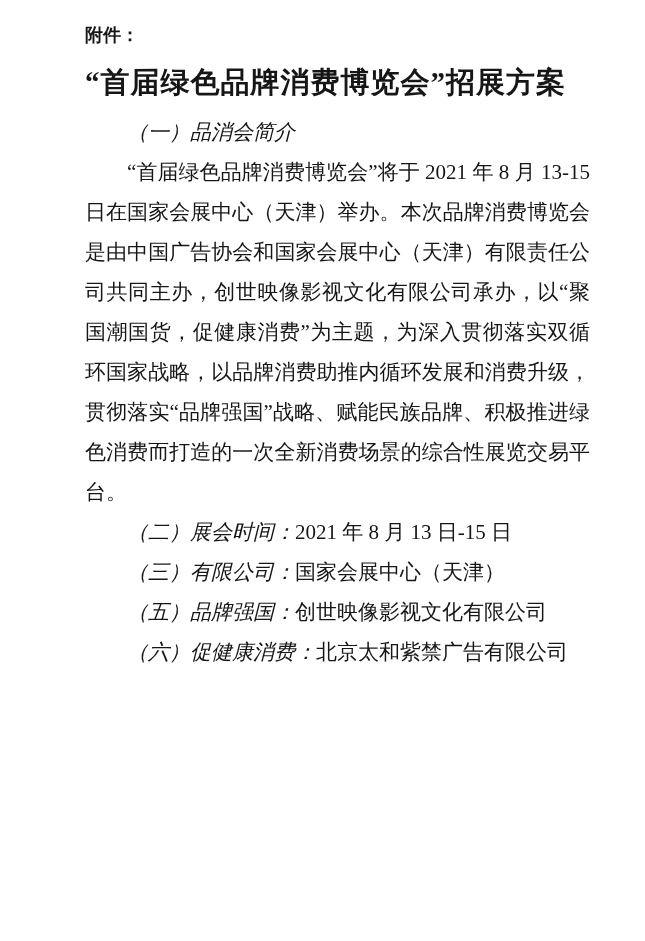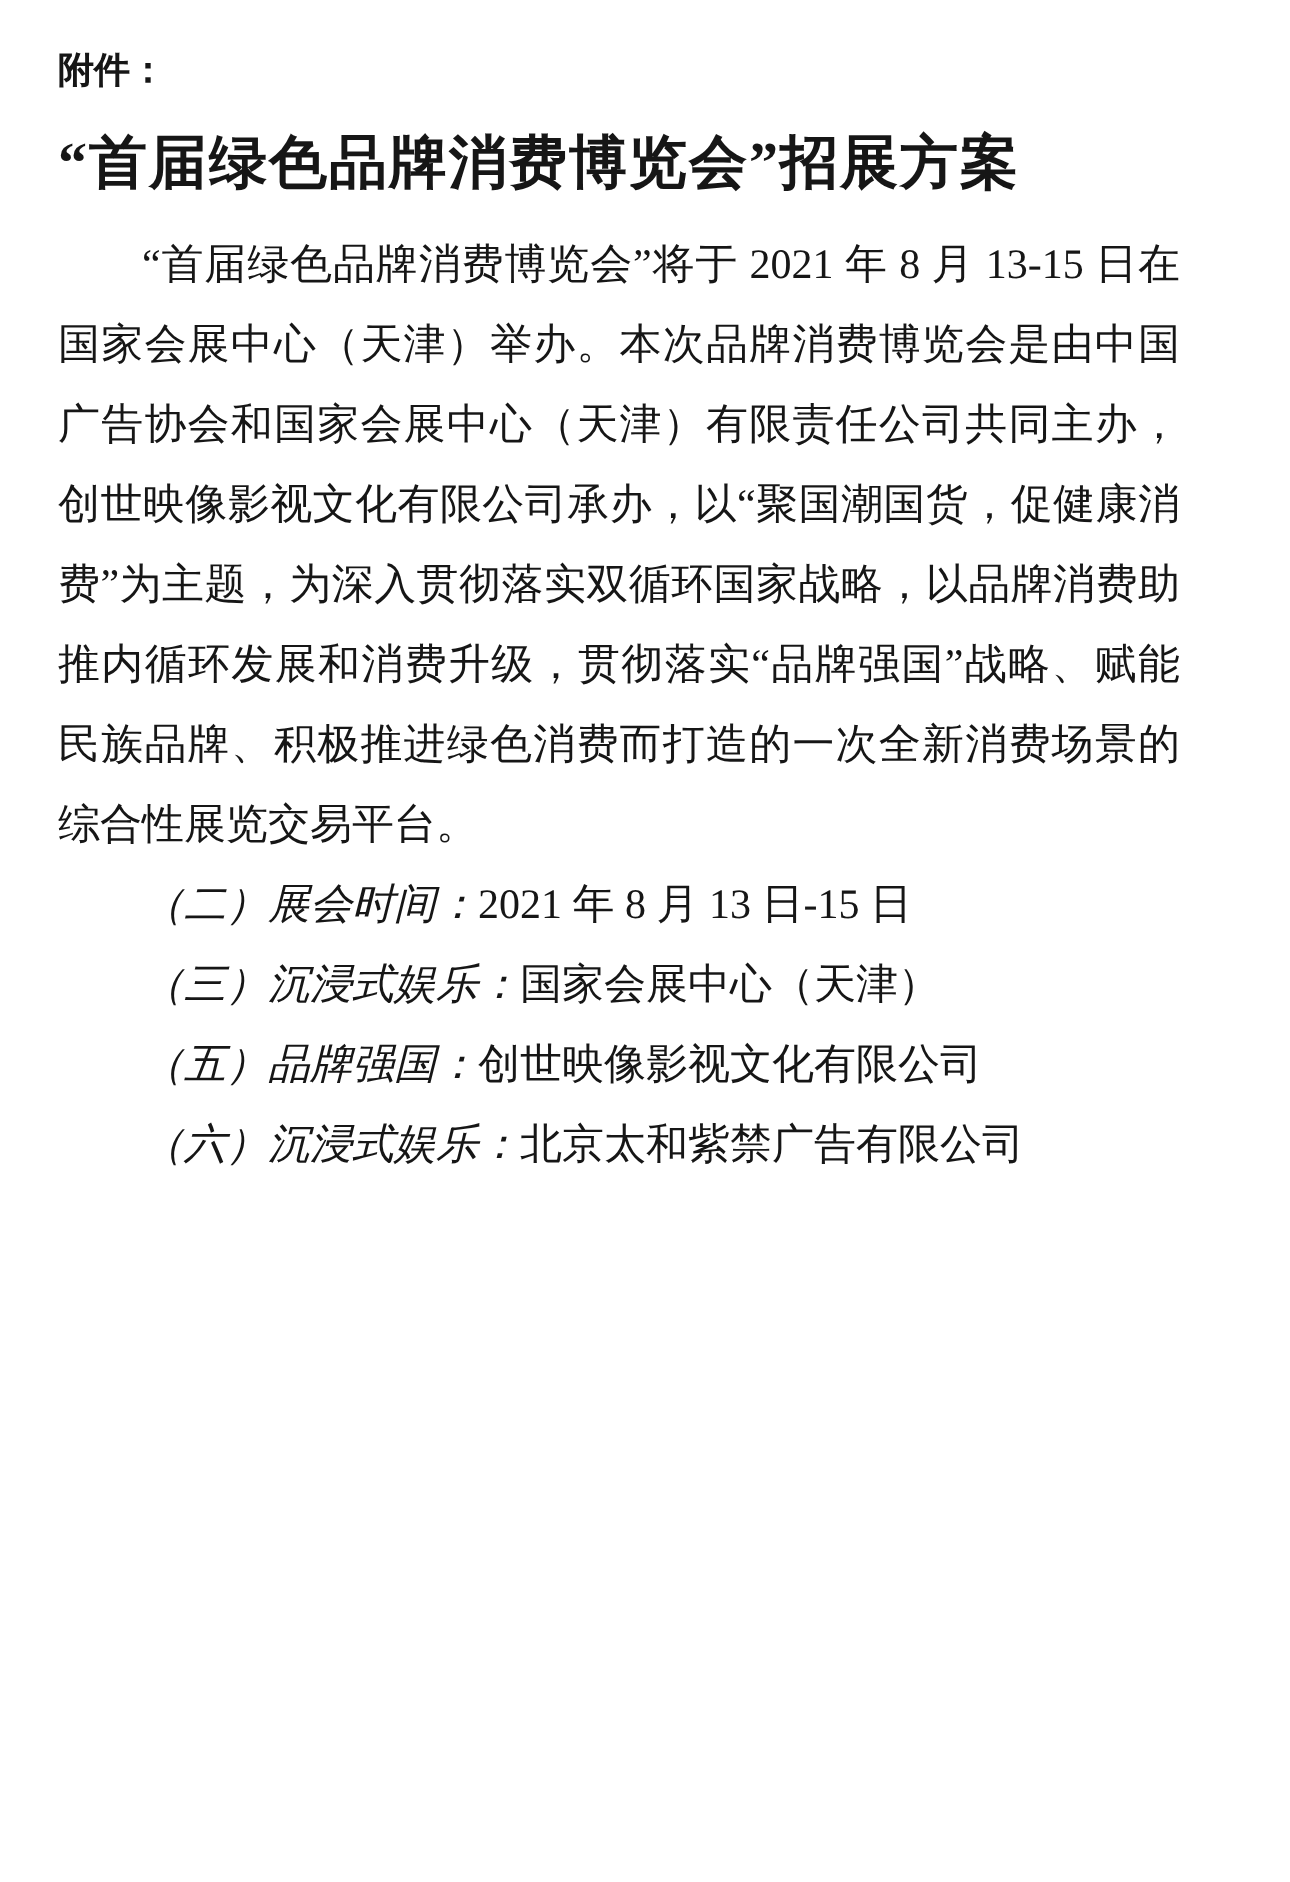--- a/index.html
+++ b/index.html
@@ -4,21 +4,21 @@
 <style>
   * { box-sizing: border-box; }
   html, body { margin: 0; padding: 0; background: #ffffff; }
   .page {
     position: relative;
     width: 645px;
     height: 941px;
     margin: 0 auto;
     background: #ffffff;
     color: #161616;
-    padding: 22px 55px 0 29px;
+    padding: 22px 55px 0 85px;
     font-family: "Liberation Serif", "DejaVu Serif", serif;
     overflow: hidden;
   }
   .attachment {
     font-family: "Liberation Sans", "DejaVu Sans", sans-serif;
     font-weight: bold;
     font-size: 18px;
     line-height: 26px;
   }
   .doc-title {
@@ -57,36 +57,37 @@
 
 <div class="page">
 
   <div class="attachment">附件：</div>
 
   <h1 class="doc-title">“首届绿色品牌消费博览会”招展方案</h1>
 
   <div class="body-text">
 
 
+    <p class="para kaiti">（一）品消会简介</p>
 
     <p class="para">“首届绿色品牌消费博览会”将于 2021 年 8 月 13-15 日在国家会展中心（天津）举办。本次品牌消费博览会是由中国广告协会和国家会展中心（天津）有限责任公司共同主办，创世映像影视文化有限公司承办，以“聚国潮国货，促健康消费”为主题，为深入贯彻落实双循环国家战略，以品牌消费助推内循环发展和消费升级，贯彻落实“品牌强国”战略、赋能民族品牌、积极推进绿色消费而打造的一次全新消费场景的综合性展览交易平台。</p>
 
     <p class="para">
       <span class="kaiti">（二）展会时间：</span><span>2021 年 8 月 13 日-15 日</span>
     </p>
 
     <p class="para">
-      <span class="kaiti">（三）沉浸式娱乐：</span><span>国家会展中心（天津）</span>
+      <span class="kaiti">（三）有限公司：</span><span>国家会展中心（天津）</span>
     </p>
 
 
     <p class="para">
       <span class="kaiti">（五）品牌强国：</span><span>创世映像影视文化有限公司</span>
     </p>
 
     <p class="para">
-      <span class="kaiti">（六）沉浸式娱乐：</span><span>北京太和紫禁广告有限公司</span>
+      <span class="kaiti">（六）促健康消费：</span><span>北京太和紫禁广告有限公司</span>
     </p>
 
 
 
   </div>
 </div>
 
 </body></html>

